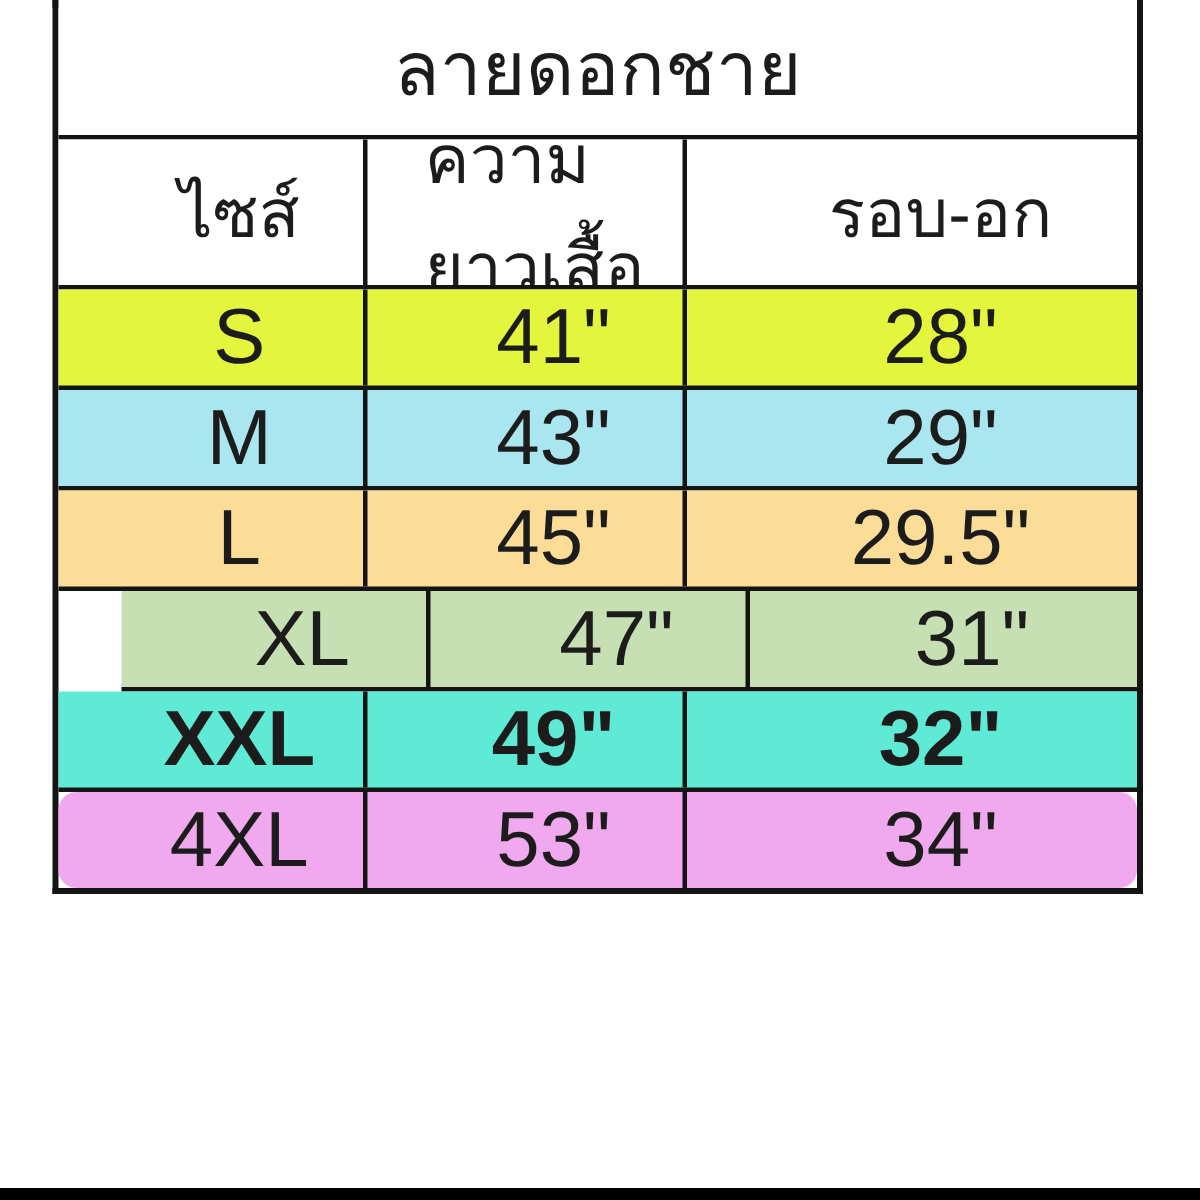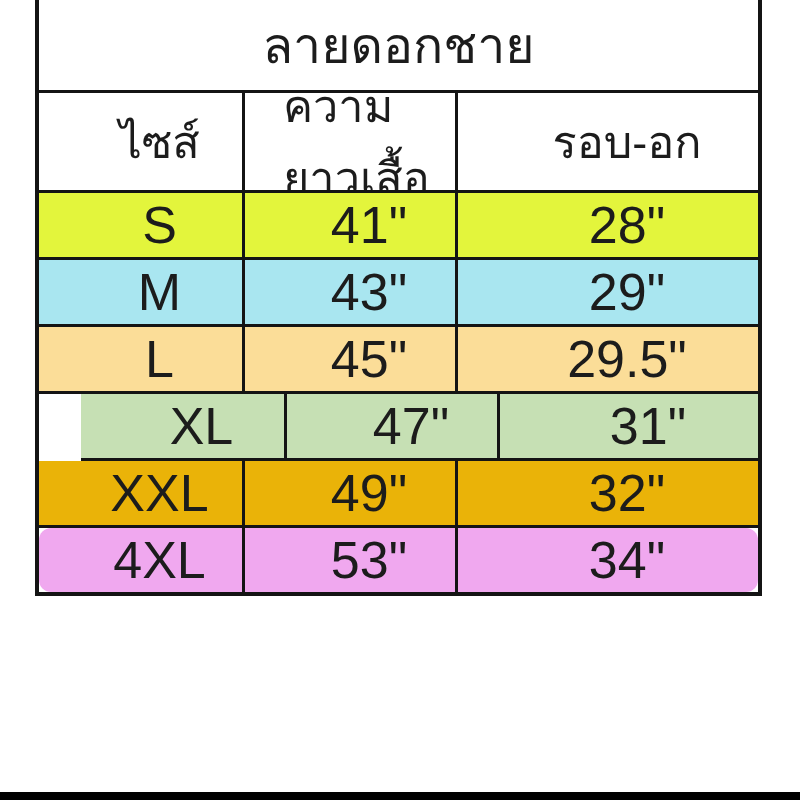--- a/index.html
+++ b/index.html
@@ -119,21 +119,21 @@
       <div class="cell">45"</div>
       <div class="cell">29.5"</div>
     </div>
 
     <div class="data-row" style="background-color: rgb(198, 224, 180); margin-left: 42px;">
       <div class="cell">XL</div>
       <div class="cell">47"</div>
       <div class="cell">31"</div>
     </div>
 
-    <div class="data-row" style="background-color: #eab308;">
+    <div class="data-row" style="background-color: #5eead4; font-weight: bold;">
       <div class="cell">XXL</div>
       <div class="cell">49"</div>
       <div class="cell">32"</div>
     </div>
 
     <div class="data-row" style="background-color: rgb(240, 168, 239); border-radius: 12px;">
       <div class="cell">4XL</div>
       <div class="cell">53"</div>
       <div class="cell">34"</div>
     </div>

